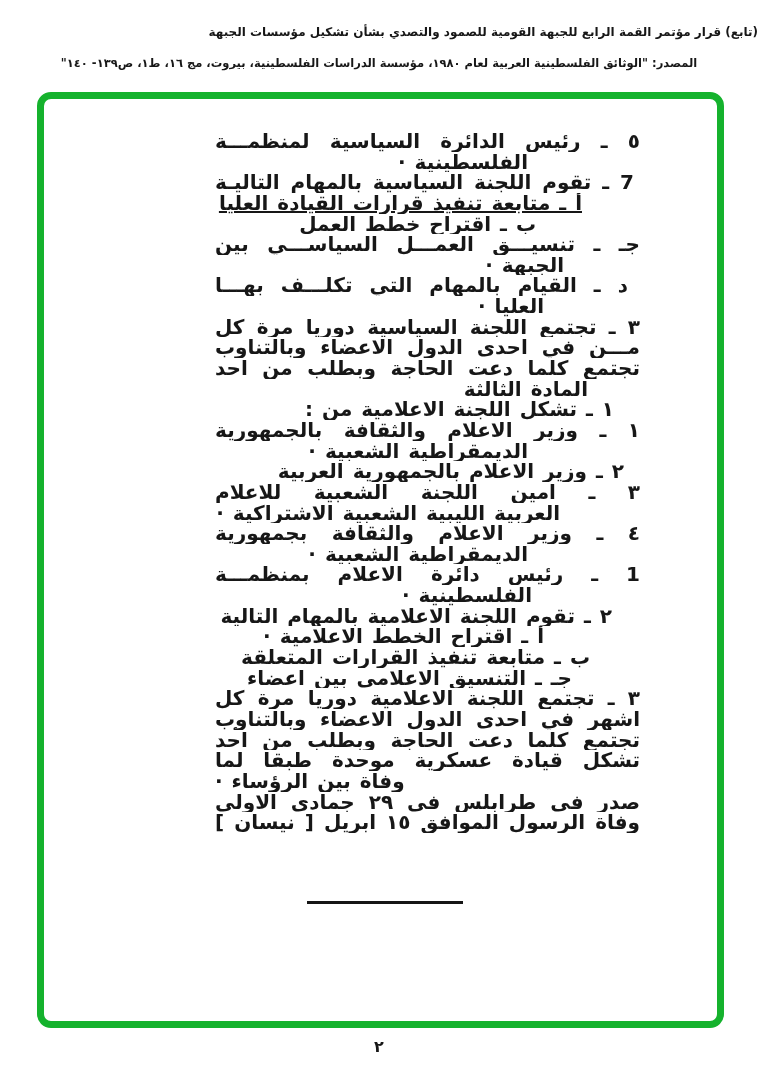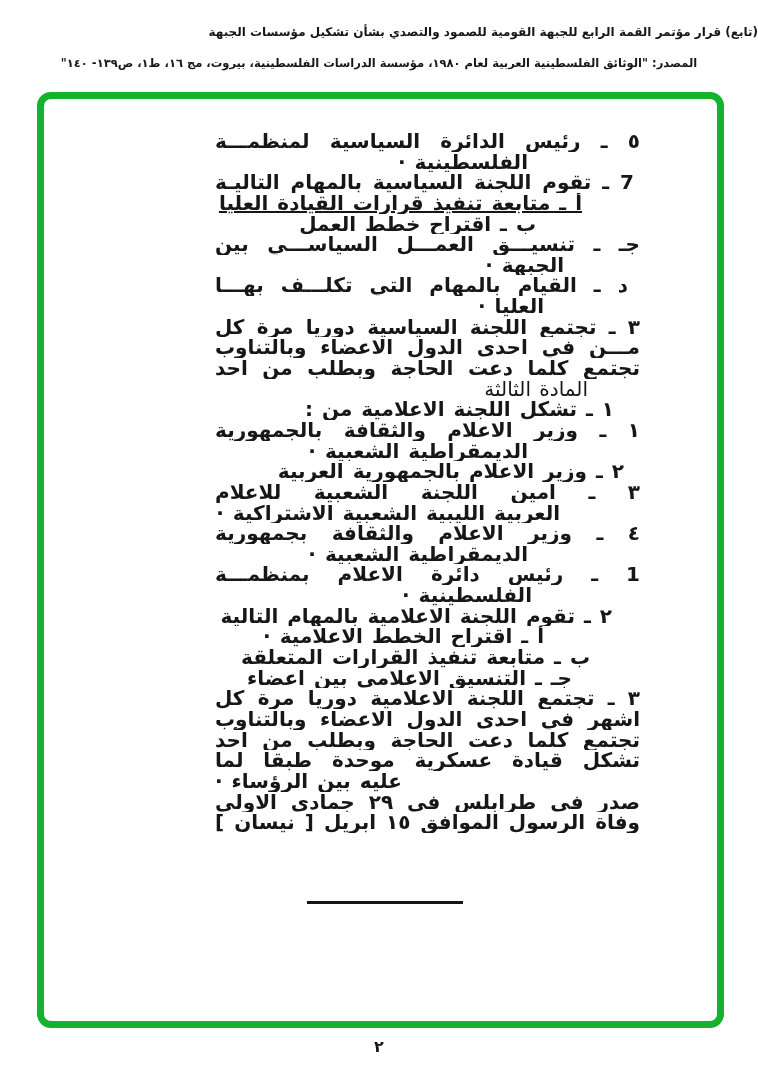--- a/index.html
+++ b/index.html
@@ -29,21 +29,21 @@
     direction:rtl;
   }
   .line {
     height:20.65px; line-height:20.65px;
     font-size:20px; font-weight:bold;
     text-align:right; word-spacing:2px;
     white-space:normal; overflow:hidden;
   }
   .line.full { text-align:justify; text-align-last:justify; text-justify:inter-word; }
   .line.left { text-align:left; }
-  .line.head { font-weight:normal; }
+  .line.head { font-weight:bold; }
   .divider {
     position:absolute; left:307px; top:901px; width:156px; height:3px;
     background:#151515;
   }
   .page-number {
     position:absolute; top:1037px; left:0; right:0;
     text-align:center; font-size:16px; font-weight:bold;
   }
 </style>
 </head>
@@ -83,21 +83,21 @@
       <div class="line full">1 ـ رئيس دائرة الاعلام بمنظمـــة التحريـــر</div>
       <div class="line" style="padding-right: 108px;">الفلسطينية ·</div>
       <div class="line" style="padding-right: 28px;">٢ ـ تقوم اللجنة الاعلامية بالمهام التالية :</div>
       <div class="line" style="padding-right: 96px;">أ ـ اقتراح الخطط الاعلامية ·</div>
       <div class="line" style="padding-right: 50px;">ب ـ متابعة تنفيذ القرارات المتعلقة بالاعلام ·</div>
       <div class="line" style="padding-right: 68px;">جـ ـ التنسيق الاعلامي بين اعضاء الجبهة ·</div>
       <div class="line full">٣ ـ تجتمع اللجنة الاعلامية دوريا مرة كل ستـــة</div>
       <div class="line full">اشهر في احدى الدول الاعضاء وبالتناوب ويمكن أن</div>
       <div class="line full">تجتمع كلما دعت الحاجة وبطلب من احد اعضائها ·</div>
       <div class="line full">تشكل قيادة عسكرية موحدة طبقا لما سيتم الاتفاق</div>
-      <div class="line left">عليه بين الرؤساء ·</div>
+      <div class="line left">وفاة بين الرؤساء ·</div>
       <div class="line full">صدر في طرابلس في ٢٩ جمادى الاولى ١٣٨٩ مـــن</div>
       <div class="line full">وفاة الرسول الموافق ١٥ ابريل [ نيسان ] ١٩٨٠ م ·</div>
     </div>
 
   <div class="divider"></div>
 
   <div class="page-number">٢</div>
 
 </div>
 

